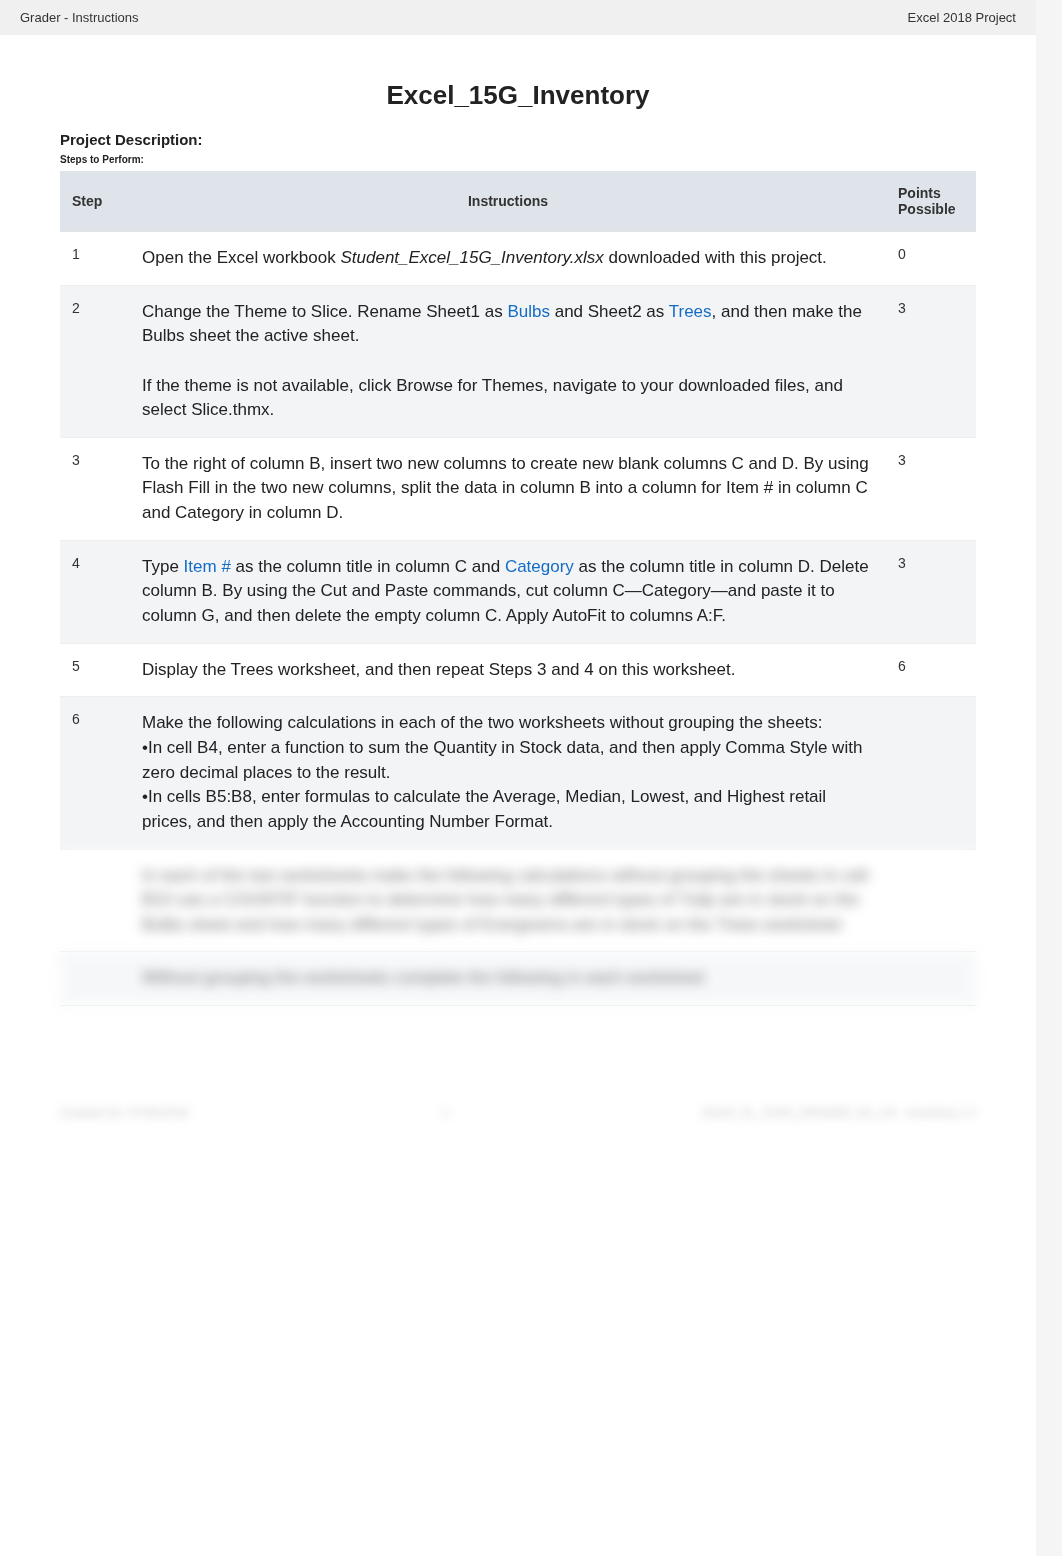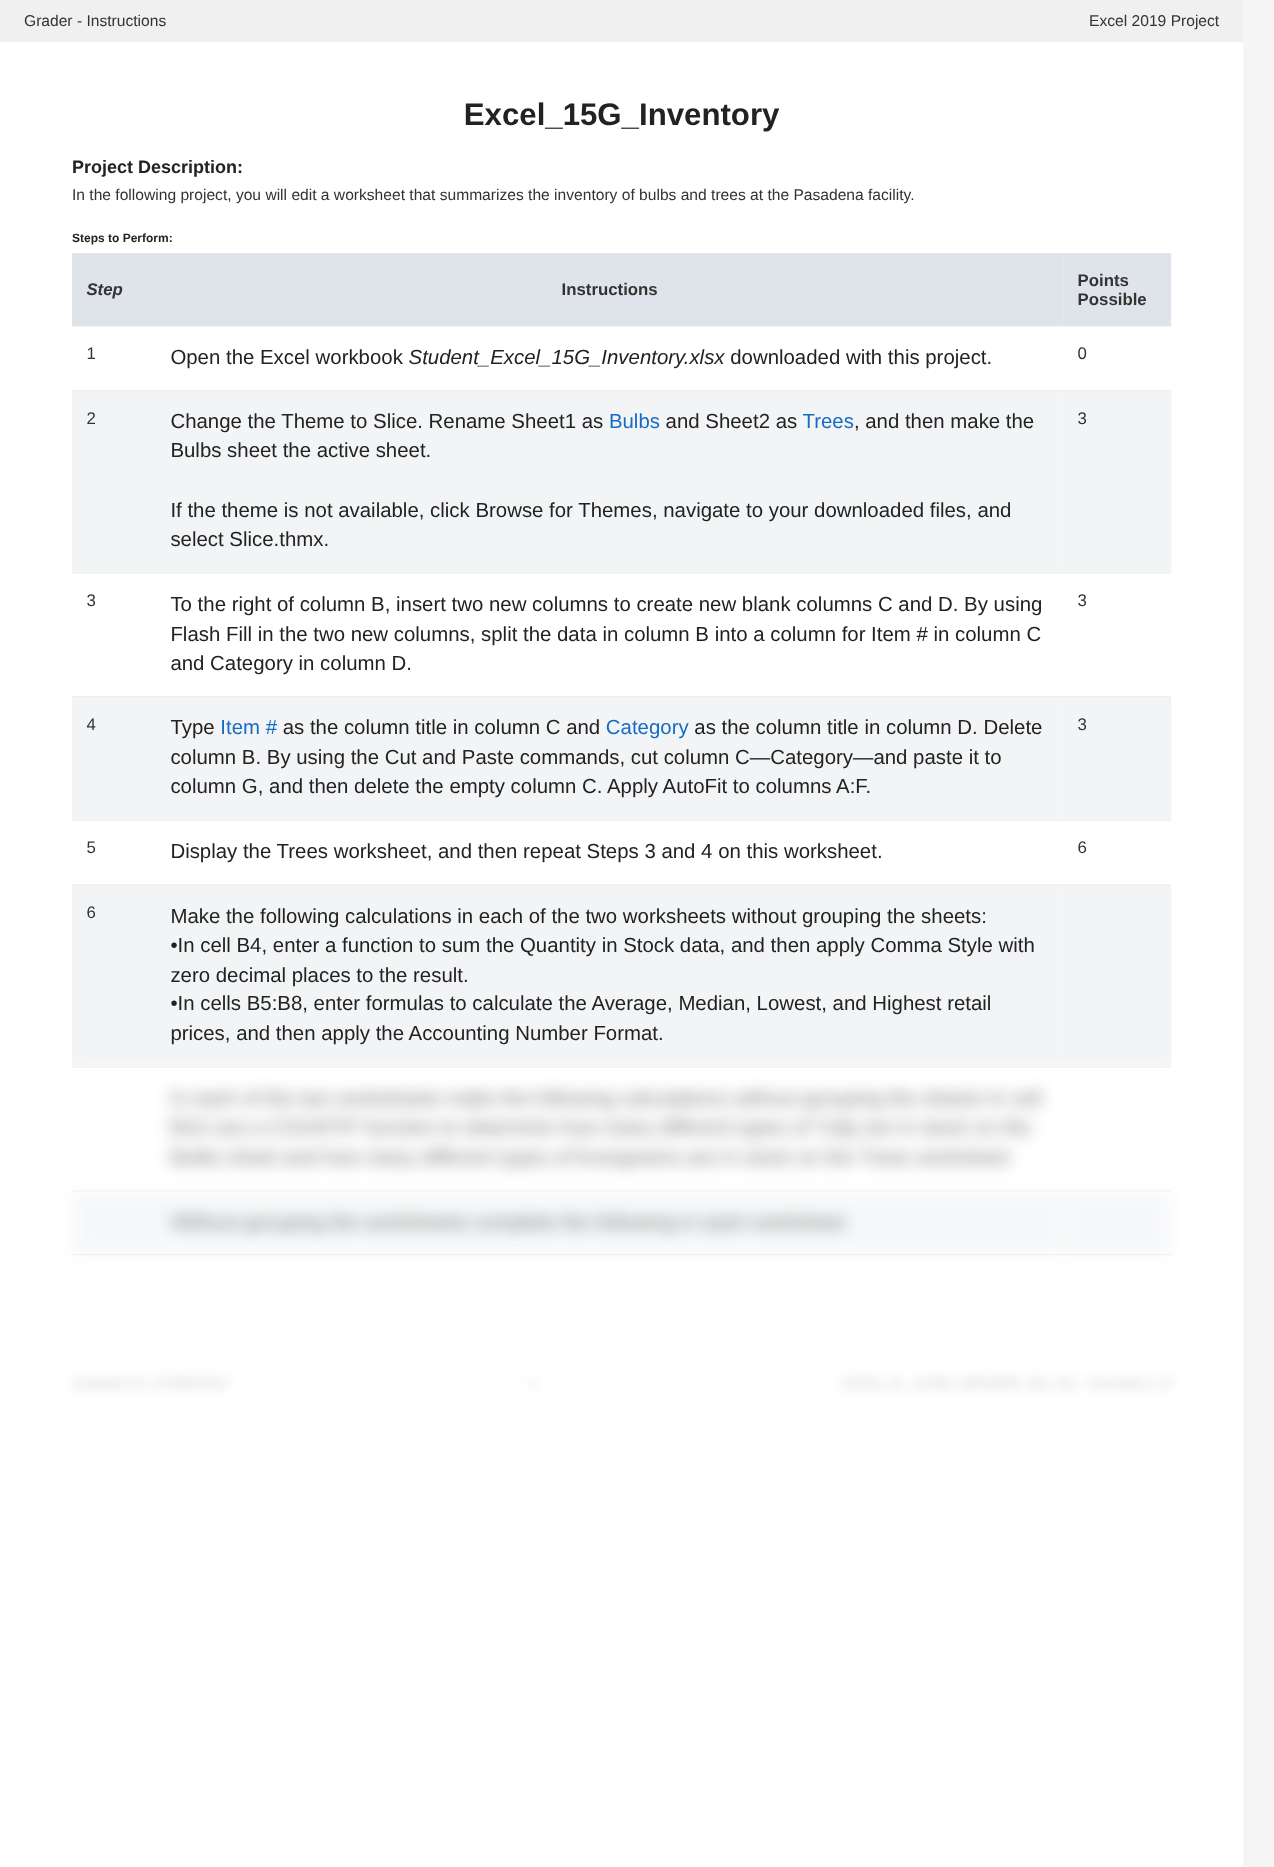--- a/index.html
+++ b/index.html
@@ -66,21 +66,20 @@
   color: #333;
   font-weight: bold;
   font-size: 14px;
   padding: 14px 12px;
   text-align: left;
   border-bottom: 1px solid #e5e5e5;
 }
 table.steps thead th.step-col {
   width: 70px;
   text-align: left;
-  font-style: italic;
 }
 table.steps thead th.instr-col {
   text-align: center;
 }
 table.steps thead th.points-col {
   width: 90px;
   text-align: left;
 }
 table.steps tbody tr {
   border-bottom: 1px solid #eee;
@@ -135,29 +134,28 @@
   color: #888;
 }
 </style>
 </head>
 <body>
 
 <div class="page">
 
   <div class="header-bar">
     <span>Grader - Instructions</span>
-    <span>Excel 2019 Project</span>
+    <span>Excel 2018 Project</span>
   </div>
 
   <div class="content">
 
     <h1 class="doc-title">Excel_15G_Inventory</h1>
 
     <div class="section-label">Project Description:</div>
-    <div class="description">In the following project, you will edit a worksheet that summarizes the inventory of bulbs and trees at the Pasadena facility.</div>
 
     <div class="steps-label">Steps to Perform:</div>
 
     <table class="steps">
       <thead>
         <tr>
           <th class="step-col">Step</th>
           <th class="instr-col">Instructions</th>
           <th class="points-col">Points Possible</th>
         </tr>

